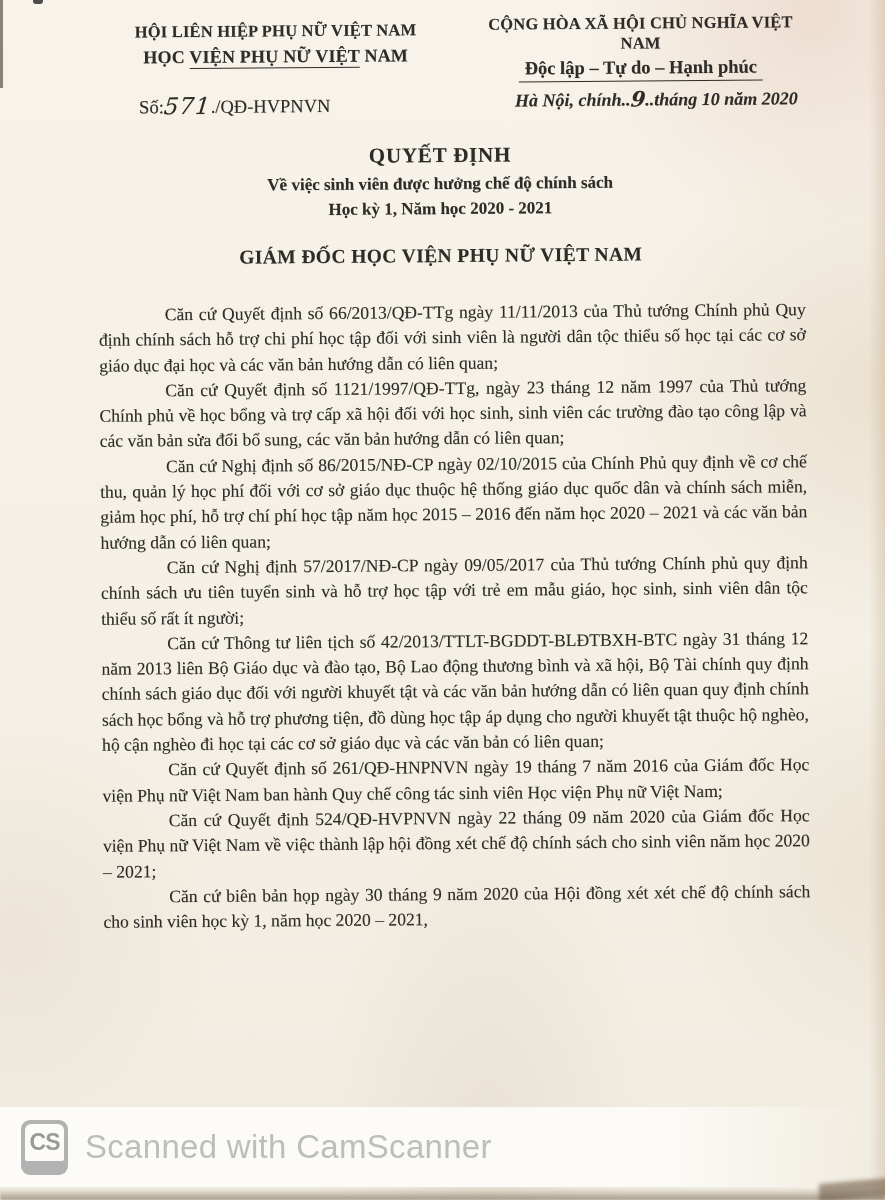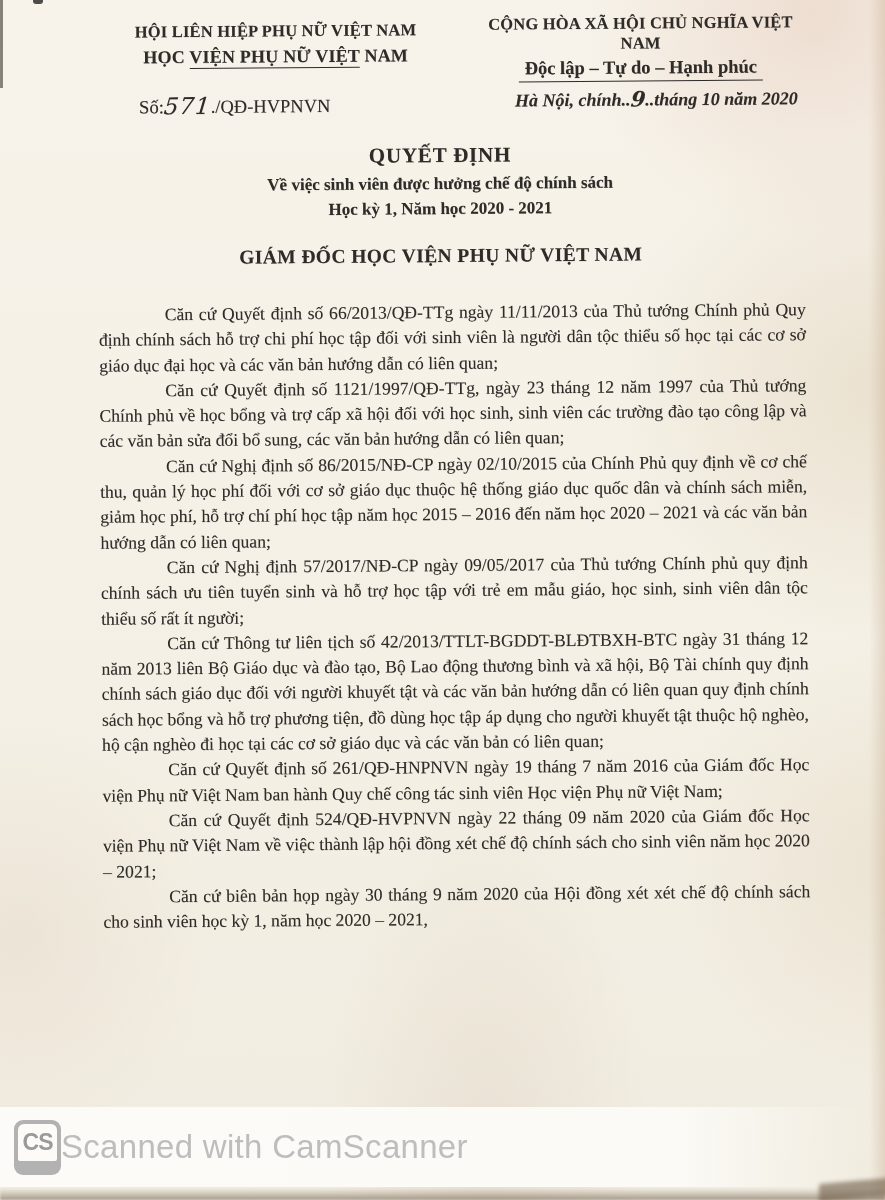--- a/index.html
+++ b/index.html
@@ -56,28 +56,28 @@
   .authority{position:absolute;top:245px;left:0;width:100%;text-align:center;
     font-size:19.5px;font-weight:bold;letter-spacing:.4px;}
 
   .body-text{position:absolute;top:300px;left:100px;width:707px;
     font-size:17.6px;line-height:25.3px;text-align:justify;}
   .body-text p{margin:0;text-indent:66px;}
 
   
   .cs-strip{position:absolute;left:0;bottom:13px;width:862px;height:80px;
     background:linear-gradient(to right,#fcfbf8 0%,#fbfaf6 78%,rgba(251,250,246,0) 100%);
-    display:flex;align-items:center;box-sizing:border-box;padding-left:14px;}
+    display:flex;align-items:center;box-sizing:border-box;padding-left:21px;}
   .cs-logo{width:47px;height:55px;background:#b2b2b2;border-radius:9px;position:relative;flex:0 0 auto;}
   .cs-logo-inner{position:absolute;top:4px;left:4px;right:4px;height:37px;background:#fcfbf8;
     border-radius:6px 6px 2px 2px;display:flex;align-items:center;justify-content:center;
     font-family:"Liberation Sans","DejaVu Sans",sans-serif;font-weight:bold;font-size:23px;
     color:#9a9a9a;letter-spacing:-1px;}
   .cs-text{font-family:"Liberation Sans","DejaVu Sans",sans-serif;font-size:33px;color:#bdbdbd;
-    letter-spacing:.3px;}
+    margin-left:17px;letter-spacing:.3px;}
 </style>
 </head>
 <body>
 
 <div class="paper"></div>
 <div class="right-edge-tint"></div>
 <div class="left-sliver"></div>
 <div class="top-mark"></div>
 
 <div class="doc">

